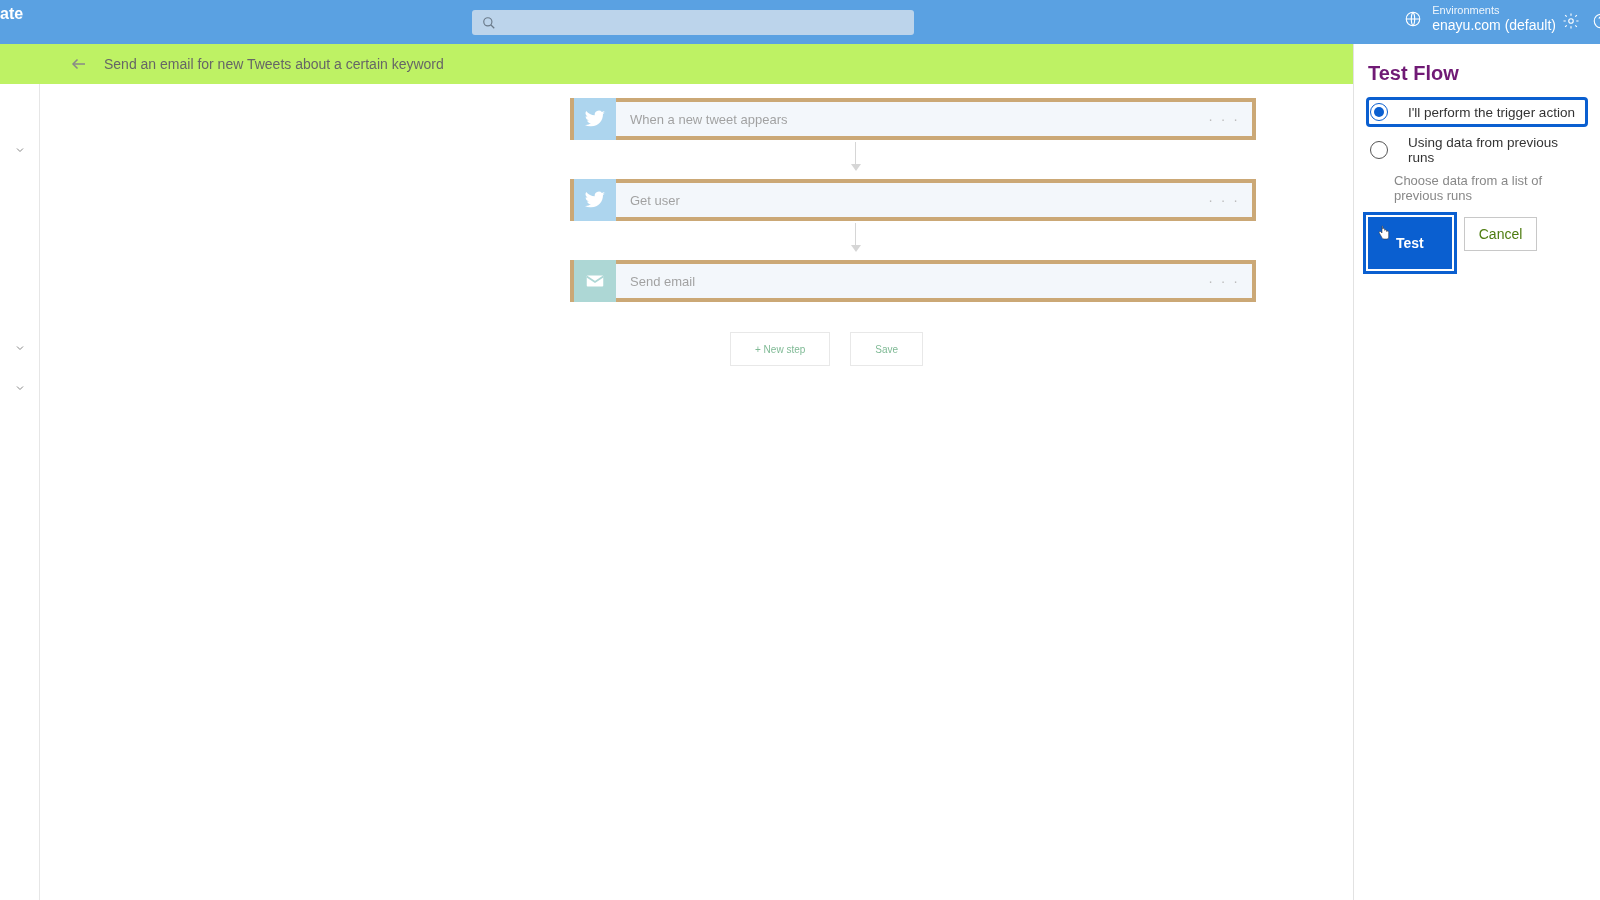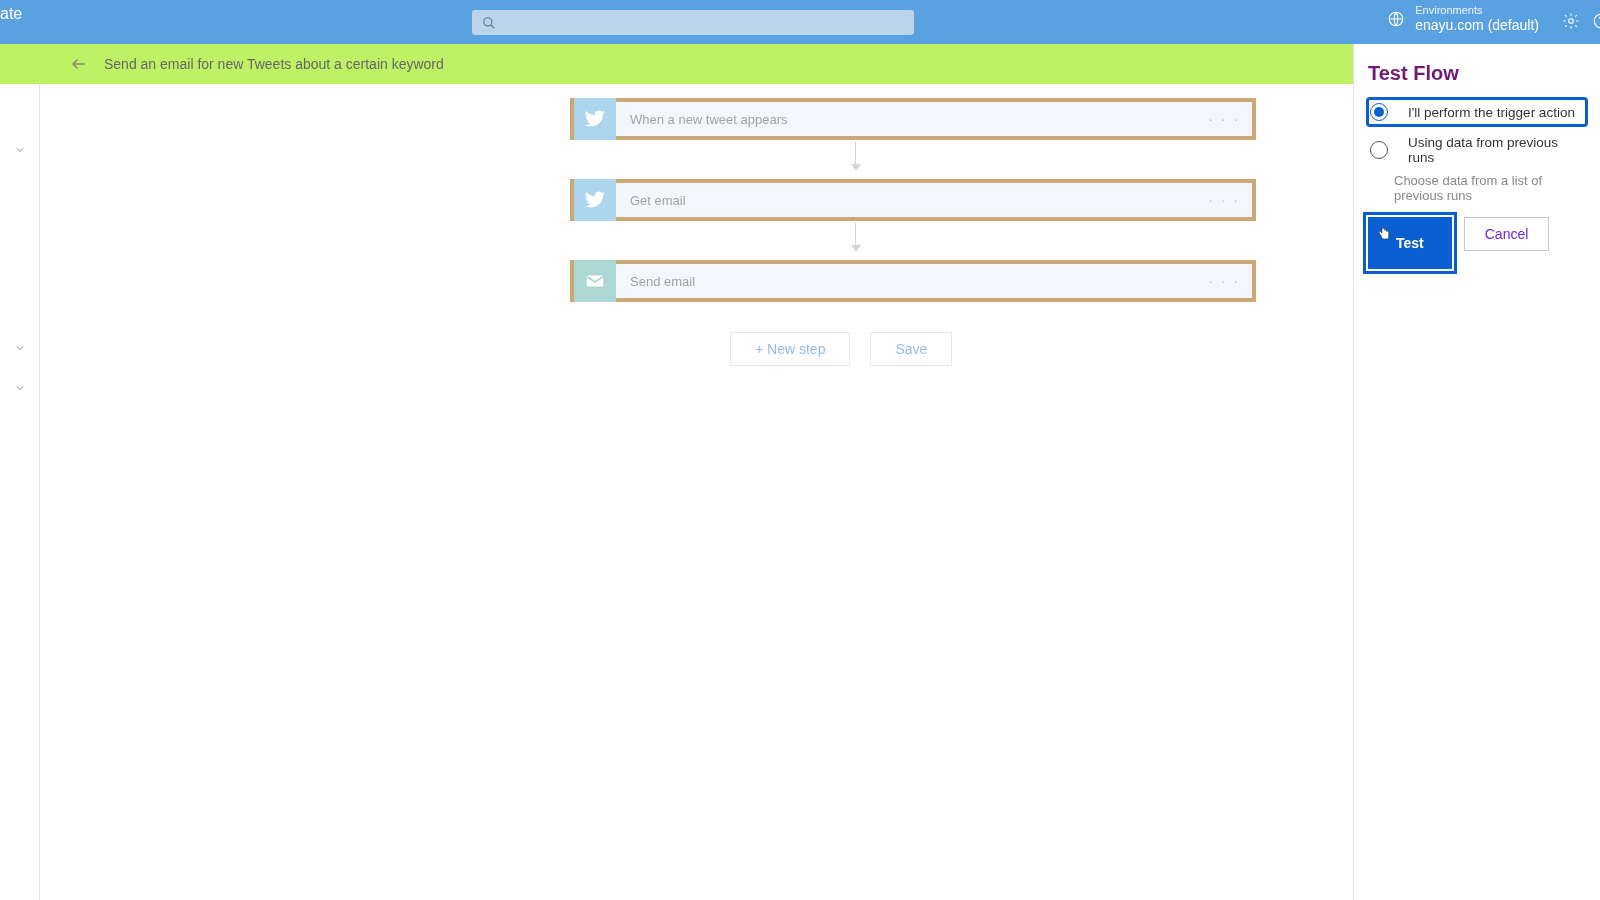--- a/index.html
+++ b/index.html
@@ -15,21 +15,21 @@
   }
   .topbar .brand {
     position: absolute;
     left: 0;
     top: 0;
     height: 28px;
     padding: 0 8px 0 0;
     display: flex;
     align-items: center;
     font-size: 16px;
-    font-weight: 400;
+    font-weight: 700;
   }
   .search-wrap {
     position: absolute;
     left: 472px;
     top: 10px;
     width: 442px;
     height: 25px;
     background: #bcd4eb;
     border-radius: 3px;
     display: flex;
@@ -43,21 +43,21 @@
     background: transparent;
     outline: none;
     font-size: 13px;
     color: #555;
   }
   .search-wrap input::placeholder { color: #6a7a8a; }
   .search-icon-svg { width: 14px; height: 14px; fill: none; stroke: #6a7a8a; stroke-width: 2; }
   
   .env {
     position: absolute;
-    right: 61px;
+    right: 44px;
     top: 4px;
     display: flex;
     align-items: center;
     gap: 10px;
     color: #fff;
     font-size: 12px;
   }
   .env .env-text { display:flex; flex-direction:column; line-height:1.2; }
   .env .env-label { font-size: 11px; opacity: 0.9; }
   .env .env-name { font-size: 14px; }
@@ -163,22 +163,22 @@
     top: 248px;
     left: 690px;
     display: flex;
     gap: 20px;
   }
   .btnrow button {
     height: 34px;
     padding: 0 24px;
     background: #fff;
     border: 1px solid #d6d6d6;
-    color: #3b82f6;
-    font-size: 14px;
+    color: #15803d;
+    font-size: 10px;
     cursor: pointer;
   }
 
   
   .panel {
     position: absolute;
     right: 0;
     top: 44px;
     width: 247px;
     bottom: 0;
@@ -226,23 +226,23 @@
     font-weight:600;
     cursor:pointer;
     outline: 3px solid #0a5fd0;
     outline-offset: 2px;
     position: relative;
   }
   .btn-cancel {
     background:#fff;
     border:1px solid #c8c8c8;
     height:34px;
-    padding:0 20px;
+    padding:0 14px;
     font-size:14px;
-    color:#6d28d9;
+    color:#4d7c0f;
     cursor:pointer;
   }
   .cursor-hand {
     position:absolute;
     left: 8px; top: 6px;
     width: 16px; height: 20px;
     fill:#fff; stroke:#333; stroke-width:0.8;
     pointer-events:none;
   }
 </style>
@@ -314,21 +314,21 @@
   </div>
 
   <div class="arrow a1"></div>
 
   <div class="step s2">
     <div class="iconbox">
       <svg viewBox="0 0 24 24">
           <path d="M23 4.9c-.8.4-1.7.6-2.6.8a4.5 4.5 0 0 0 2-2.5c-.9.5-1.9.9-2.9 1.1A4.5 4.5 0 0 0 11.7 8a12.8 12.8 0 0 1-9.3-4.7 4.5 4.5 0 0 0 1.4 6A4.4 4.4 0 0 1 1.8 9v.1a4.5 4.5 0 0 0 3.6 4.4 4.5 4.5 0 0 1-2 .1 4.5 4.5 0 0 0 4.2 3.1A9 9 0 0 1 1 18.6 12.7 12.7 0 0 0 7.9 20c8.3 0 12.8-6.8 12.8-12.8v-.6c.9-.6 1.6-1.4 2.3-2.3z"></path>
         </svg>
     </div>
-    <span>Get email</span>
+    <span>Get user</span>
     <span class="dots">· · ·</span>
   </div>
 
   <div class="arrow a2"></div>
 
   <div class="step s3">
     <div class="iconbox mail">
       <svg viewBox="0 0 24 24">
           <rect x="3" y="6" width="18" height="12" rx="1"></rect>
           <path d="M3 7l9 6 9-6" fill="none" stroke="#6ab6b3" stroke-width="2"></path>

